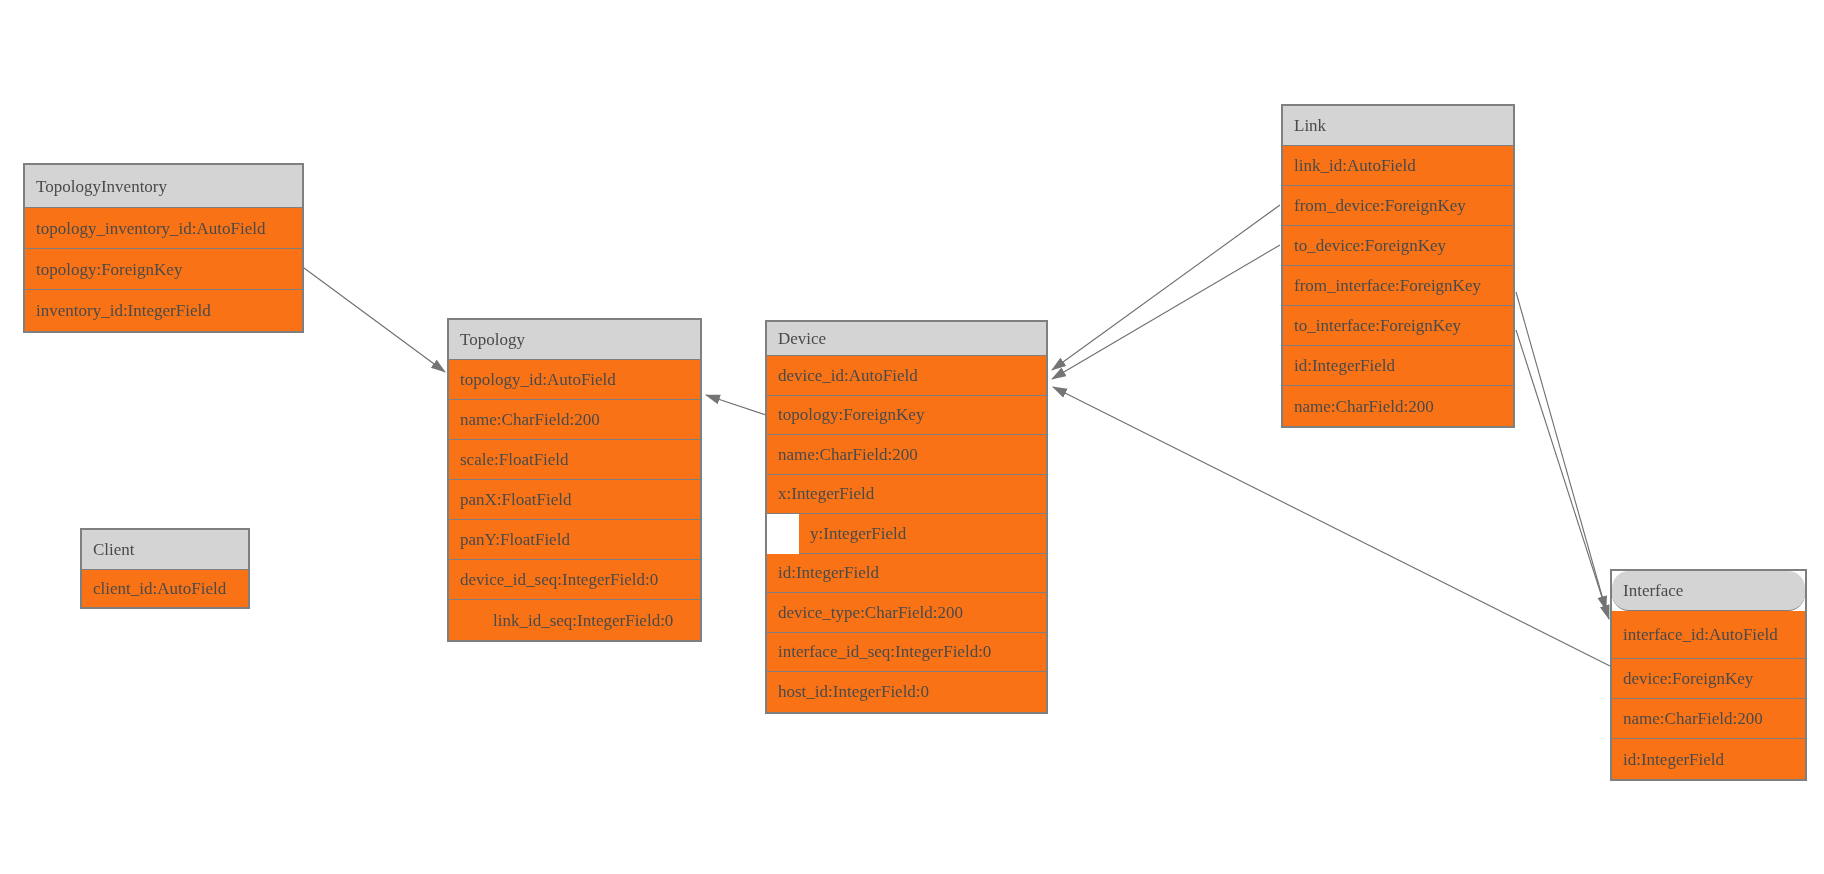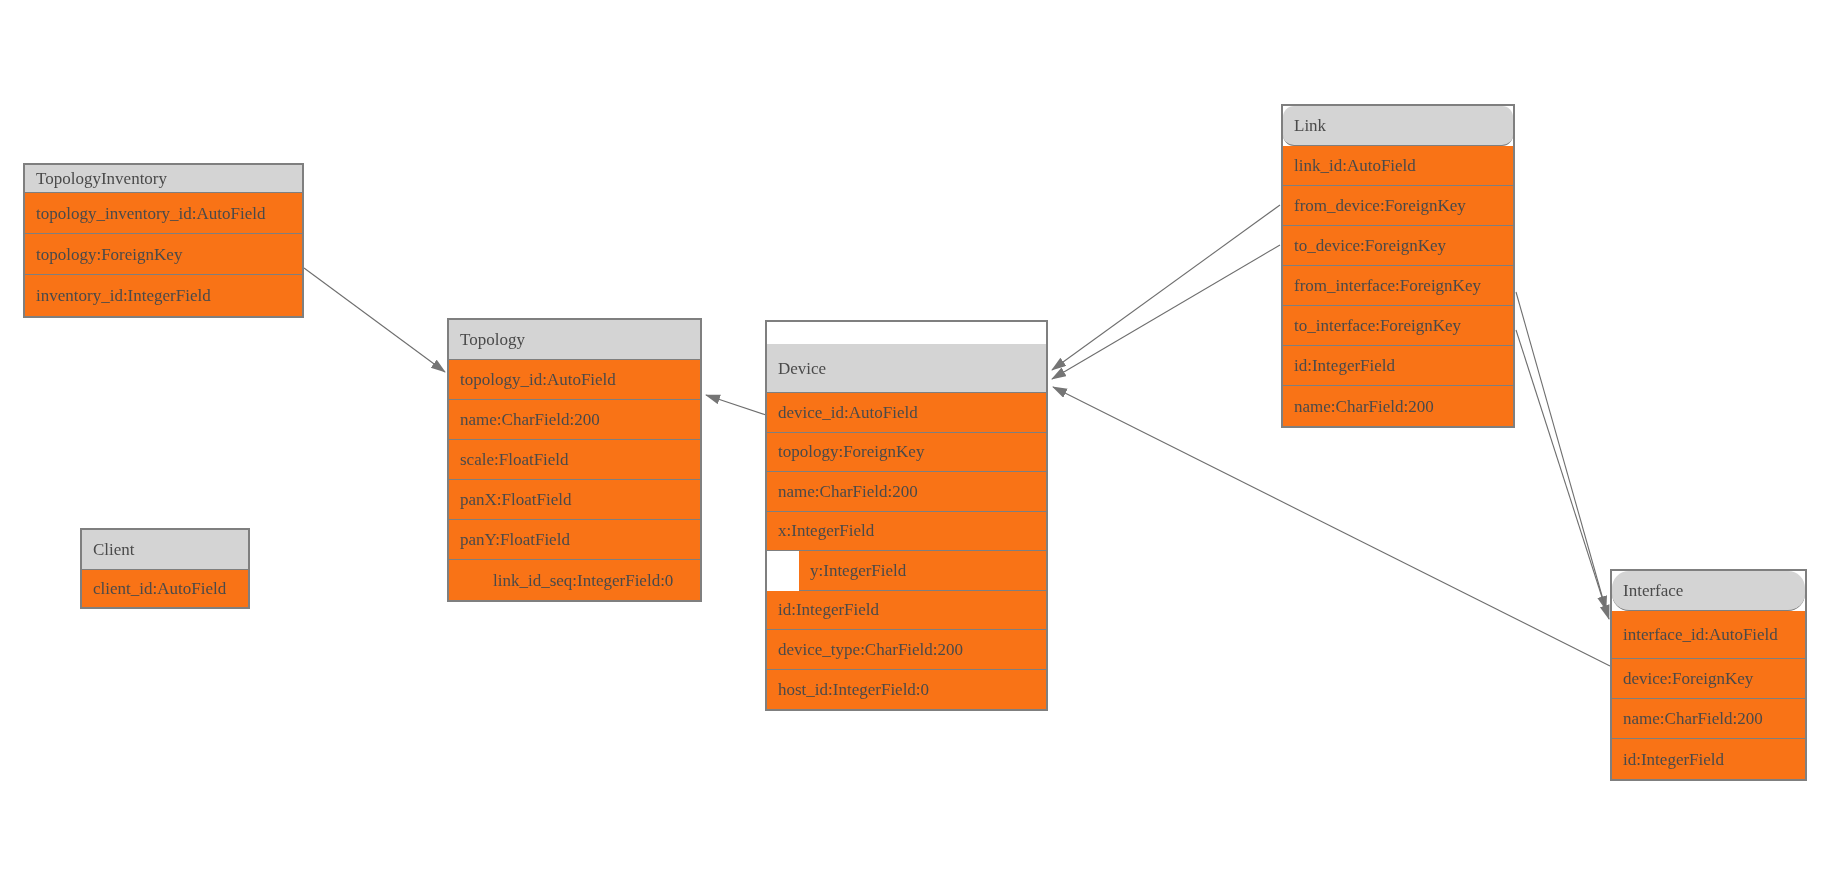--- a/index.html
+++ b/index.html
@@ -64,51 +64,53 @@
         <line x1="766" y1="415" x2="706" y2="395" class="edge-line" marker-end="url(#arrowhead)"></line>
         <line x1="1280" y1="205" x2="1052" y2="370" class="edge-line" marker-end="url(#arrowhead)"></line>
         <line x1="1280" y1="245" x2="1052" y2="379" class="edge-line" marker-end="url(#arrowhead)"></line>
         <line x1="1610" y1="666" x2="1053" y2="387" class="edge-line" marker-end="url(#arrowhead)"></line>
         <line x1="1516" y1="292" x2="1606" y2="610" class="edge-line" marker-end="url(#arrowhead)"></line>
         <line x1="1516" y1="330" x2="1609" y2="619" class="edge-line" marker-end="url(#arrowhead)"></line>
       </g>
   </svg>
   <div id="entity-group">
       <div class="entity" style="left: 23px; top: 163px; width: 281px;">
-        <div class="entity-header" style="height: 28px;">TopologyInventory</div>
+        <div class="entity-header" style="height: 43px;">TopologyInventory</div>
         <div class="entity-row" style="height: 41px;">topology_inventory_id:AutoField</div>
         <div class="entity-row" style="height: 41px;">topology:ForeignKey</div>
         <div class="entity-row" style="height: 41px;">inventory_id:IntegerField</div>
       </div>
       <div class="entity" style="left: 447px; top: 318px; width: 255px;">
         <div class="entity-header" style="height: 40px;">Topology</div>
         <div class="entity-row" style="height: 40px;">topology_id:AutoField</div>
         <div class="entity-row" style="height: 40px;">name:CharField:200</div>
         <div class="entity-row" style="height: 40px;">scale:FloatField</div>
         <div class="entity-row" style="height: 40px;">panX:FloatField</div>
         <div class="entity-row" style="height: 40px;">panY:FloatField</div>
+        <div class="entity-row" style="height: 40px;">device_id_seq:IntegerField:0</div>
         <div class="entity-row" style="height: 40px; padding-left: 44px;">link_id_seq:IntegerField:0</div>
       </div>
       <div class="entity" style="left: 80px; top: 528px; width: 170px;">
         <div class="entity-header" style="height: 40px; text-align: right;">Client</div>
         <div class="entity-row" style="height: 37px;">client_id:AutoField</div>
       </div>
       <div class="entity" style="left: 765px; top: 320px; width: 283px;">
-        <div class="entity-header" style="height: 49px; margin-top: 22px;">Device</div>
+        <div class="entity-header" style="height: 34px;">Device</div>
         <div class="entity-row" style="height: 39.5px;">device_id:AutoField</div>
         <div class="entity-row" style="height: 39.5px;">topology:ForeignKey</div>
         <div class="entity-row" style="height: 39.5px;">name:CharField:200</div>
         <div class="entity-row" style="height: 39.5px;">x:IntegerField</div>
         <div class="entity-row" style="height: 39.5px; margin-left: 32px;">y:IntegerField</div>
         <div class="entity-row" style="height: 39.5px;">id:IntegerField</div>
         <div class="entity-row" style="height: 39.5px;">device_type:CharField:200</div>
+        <div class="entity-row" style="height: 39.5px;">interface_id_seq:IntegerField:0</div>
         <div class="entity-row" style="height: 39.5px;">host_id:IntegerField:0</div>
       </div>
       <div class="entity" style="left: 1281px; top: 104px; width: 234px;">
-        <div class="entity-header" style="height: 40px; border-radius: 11px;">Link</div>
+        <div class="entity-header" style="height: 40px;">Link</div>
         <div class="entity-row" style="height: 40px;">link_id:AutoField</div>
         <div class="entity-row" style="height: 40px;">from_device:ForeignKey</div>
         <div class="entity-row" style="height: 40px;">to_device:ForeignKey</div>
         <div class="entity-row" style="height: 40px;">from_interface:ForeignKey</div>
         <div class="entity-row" style="height: 40px;">to_interface:ForeignKey</div>
         <div class="entity-row" style="height: 40px;">id:IntegerField</div>
         <div class="entity-row" style="height: 40px;">name:CharField:200</div>
       </div>
       <div class="entity" style="left: 1610px; top: 569px; width: 197px;">
         <div class="entity-header" style="height: 40px; border-radius: 17px;">Interface</div>

